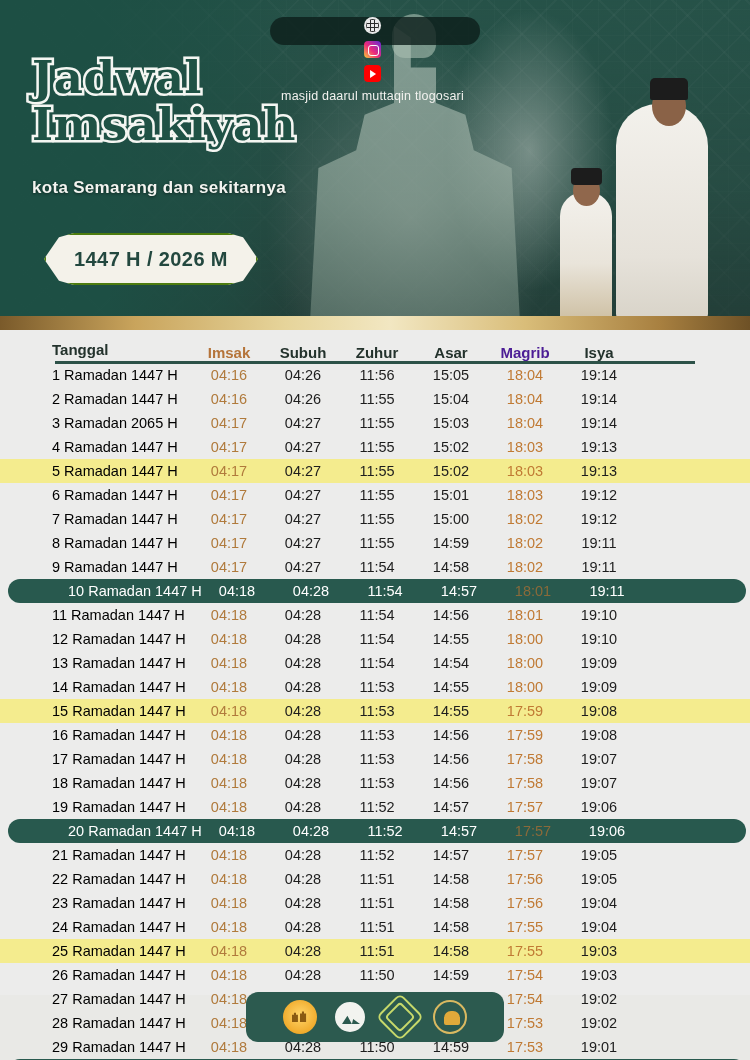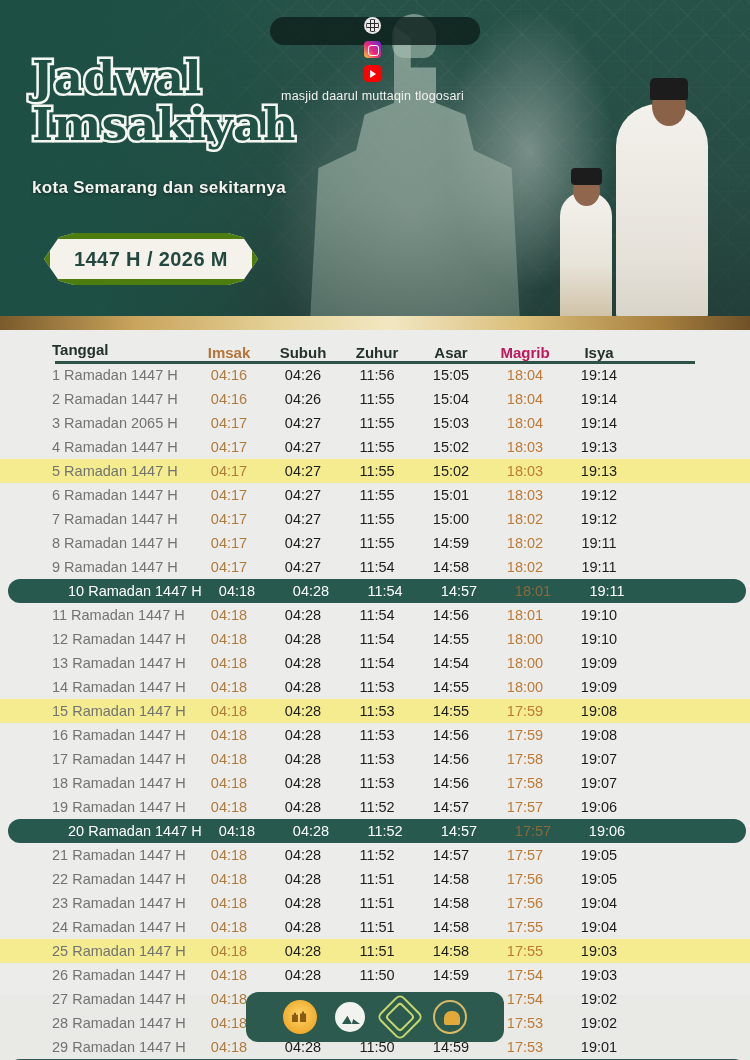--- a/index.html
+++ b/index.html
@@ -138,21 +138,21 @@
     font-size:17px; font-weight:700; color:#f3f4f0;
     letter-spacing:.3px; white-space:nowrap;
     text-shadow:0 1px 3px rgba(0,0,0,.5);
   }
 
   
   .year-badge {
     position:absolute; left:44px; top:233px; z-index:5;
     width:214px; height:52px;
     background:#f4f2ea;
-    border:6px solid #4d7c0f;
+    border:2px solid #4d7c0f;
     display:flex; align-items:center; justify-content:center;
     clip-path:polygon(0% 50%, 7% 8%, 14% 0%, 86% 0%, 93% 8%, 100% 50%, 93% 92%, 86% 100%, 14% 100%, 7% 92%);
     box-shadow:0 3px 8px rgba(0,0,0,.35);
   }
   .year-badge span {
     font-size:20px; font-weight:700; color:#23483f; letter-spacing:.4px;
   }
 
   
   .gold-strip {
@@ -185,33 +185,33 @@
     margin-left:8px; margin-right:4px;
     padding-left:0;
   }
   .row.hl-green .c-date,
   .row.hl-green .c-time { color:#ffffff; }
   .row.hl-green .c-imsak { color:#ffffff; }
   .row.hl-green .c-magrib { color:#8a6a3a; }
 
   .c-date {
     width:192px; padding-left:52px;
-    font-size:14.5px; color:#737373; white-space:nowrap;
+    font-size:14.5px; color:#000000; white-space:nowrap;
   }
   .row.hl-green .c-date { padding-left:60px; }
   .c-time {
     width:74px; text-align:center;
     font-size:14.5px; color:#1d1d1d;
   }
   .c-imsak { color:#b07a3c; }
   .c-magrib { color:#c07a34; }
   .hrow .c-date { font-weight:700; font-size:15px; color:#23322c; }
   .hrow .c-time { font-weight:700; font-size:15px; color:#23322c;margin-top:6px; }
   .hrow .c-imsak { color:#b5743a; }
-  .hrow .c-magrib { color:#be185d; }
+  .hrow .c-magrib { color:#4c1d95; }
 
   
   .footer {
     position:absolute; left:50%; bottom:18px; transform:translateX(-50%);
     width:258px; height:50px;
     background:#2c5a4f;
     border-radius:12px;
     display:flex; align-items:center; justify-content:center; gap:16px;
   }
   .logo { width:34px; height:34px; border-radius:50%; flex:0 0 auto; position:relative; }

